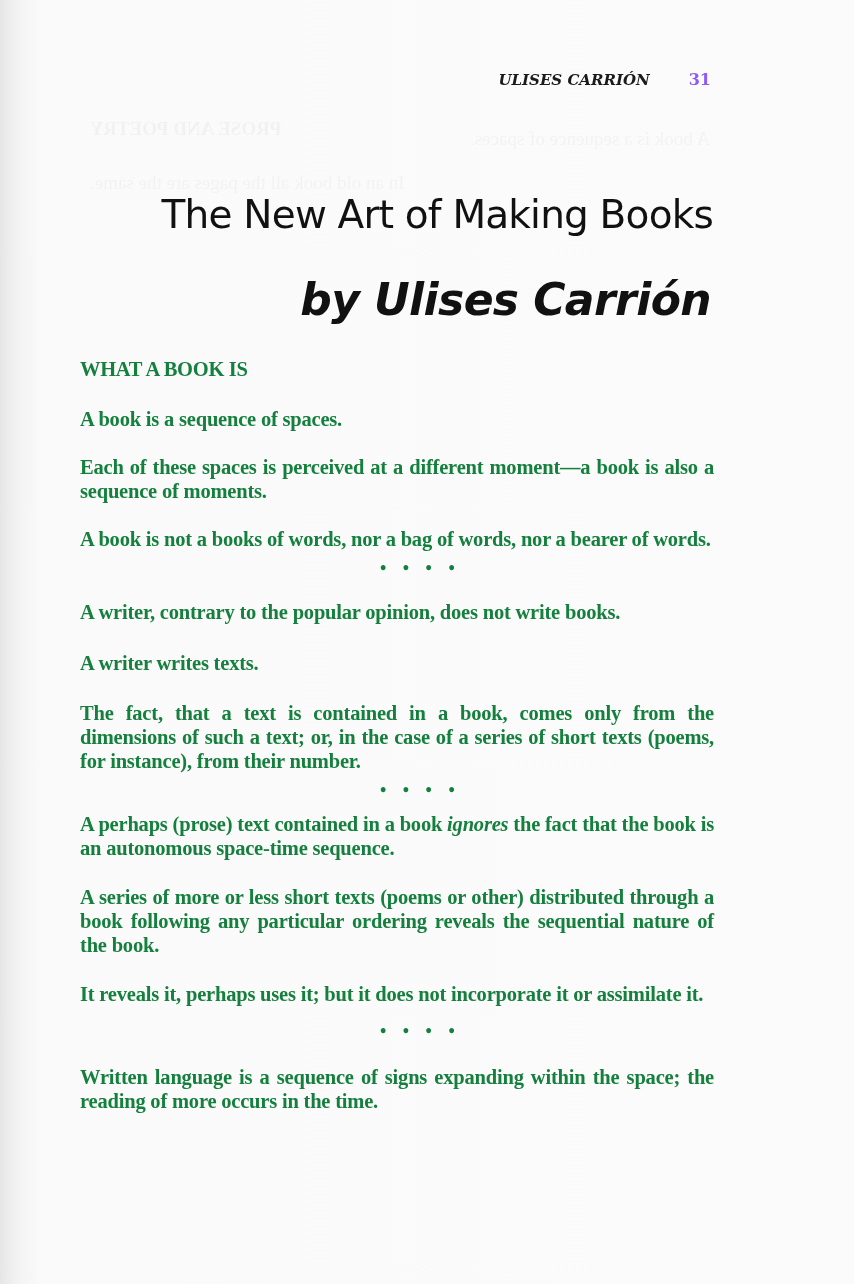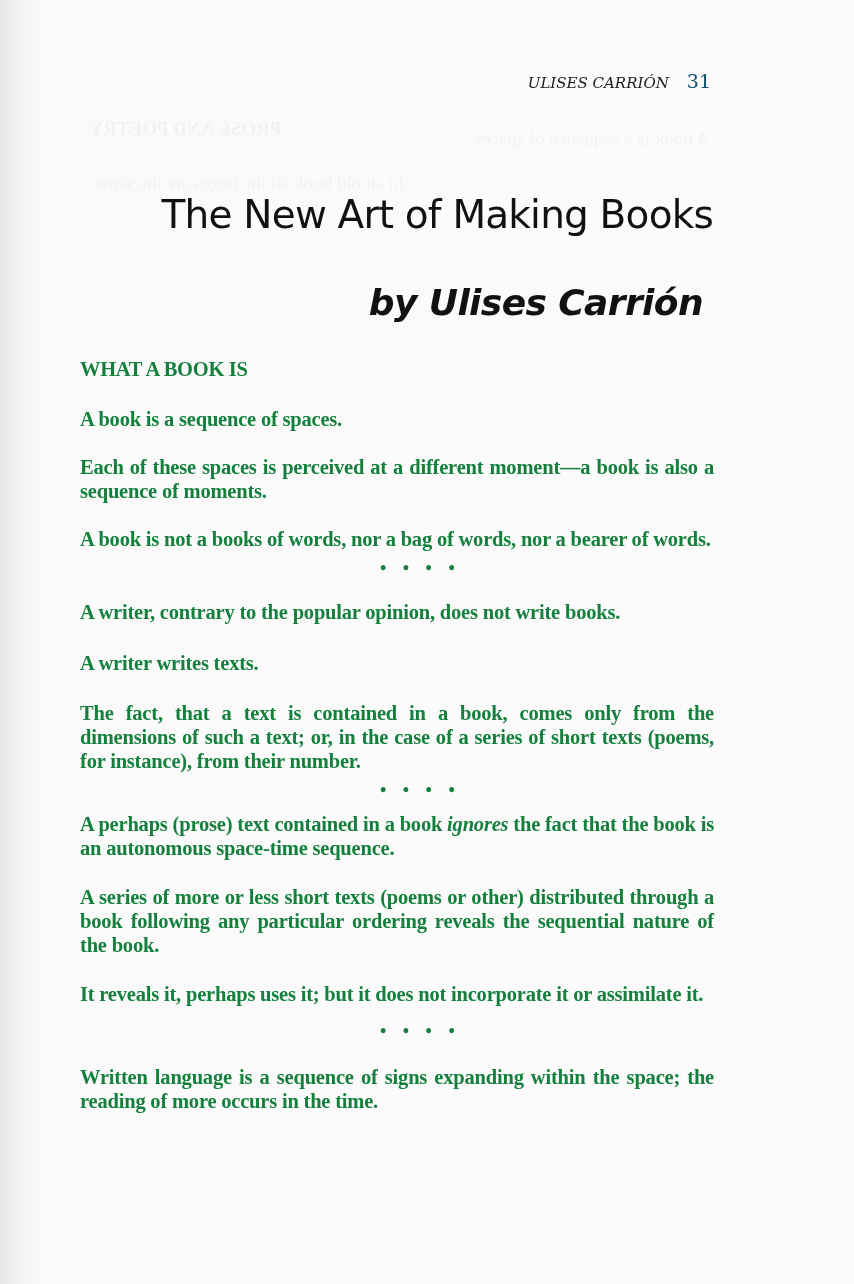--- a/index.html
+++ b/index.html
@@ -18,54 +18,55 @@
       position: absolute;
       left: 0; top: 0;
       width: 854px; height: 1284px;
     }
     .running-head {
       position: absolute;
       top: 70px;
       right: 143px;
       font-family: "DejaVu Serif", serif;
       display: flex;
-      align-items: flex-end;
-      gap: 18px;
+      align-items: center;
+      font-weight: bold;
     }
     .running-head .author {
       font-style: italic;
       font-size: 15px;
       letter-spacing: 0px;
       color: #1a1a1a;
     }
     .running-head .pagenum {
-      font-size: 19px;
-      color: #0c4a6e;
+      font-size: 16px;
+      color: #8b5cf6;
+      margin-left: 39px;
     }
     .title {
       position: absolute;
       top: 192px;
       right: 141px;
       font-family: "DejaVu Sans", sans-serif;
       font-size: 39px;
       font-weight: normal;
       letter-spacing: -0.8px;
       margin: 0;
       color: #111;
       white-space: nowrap;
     }
     .byline {
       position: absolute;
       top: 274px;
       right: 143px;
       font-family: "DejaVu Sans", sans-serif;
       font-style: italic;
-      font-size: 36px;
+      font-size: 44px;
       letter-spacing: -0.6px;
-      margin: 8px;
+      margin: 0;
       color: #111;
       white-space: nowrap;
     }
     .content {
       position: absolute;
       left: 80px;
       top: 357px;
       width: 634px;
       font-family: "Liberation Serif", serif;
       font-weight: bold;

